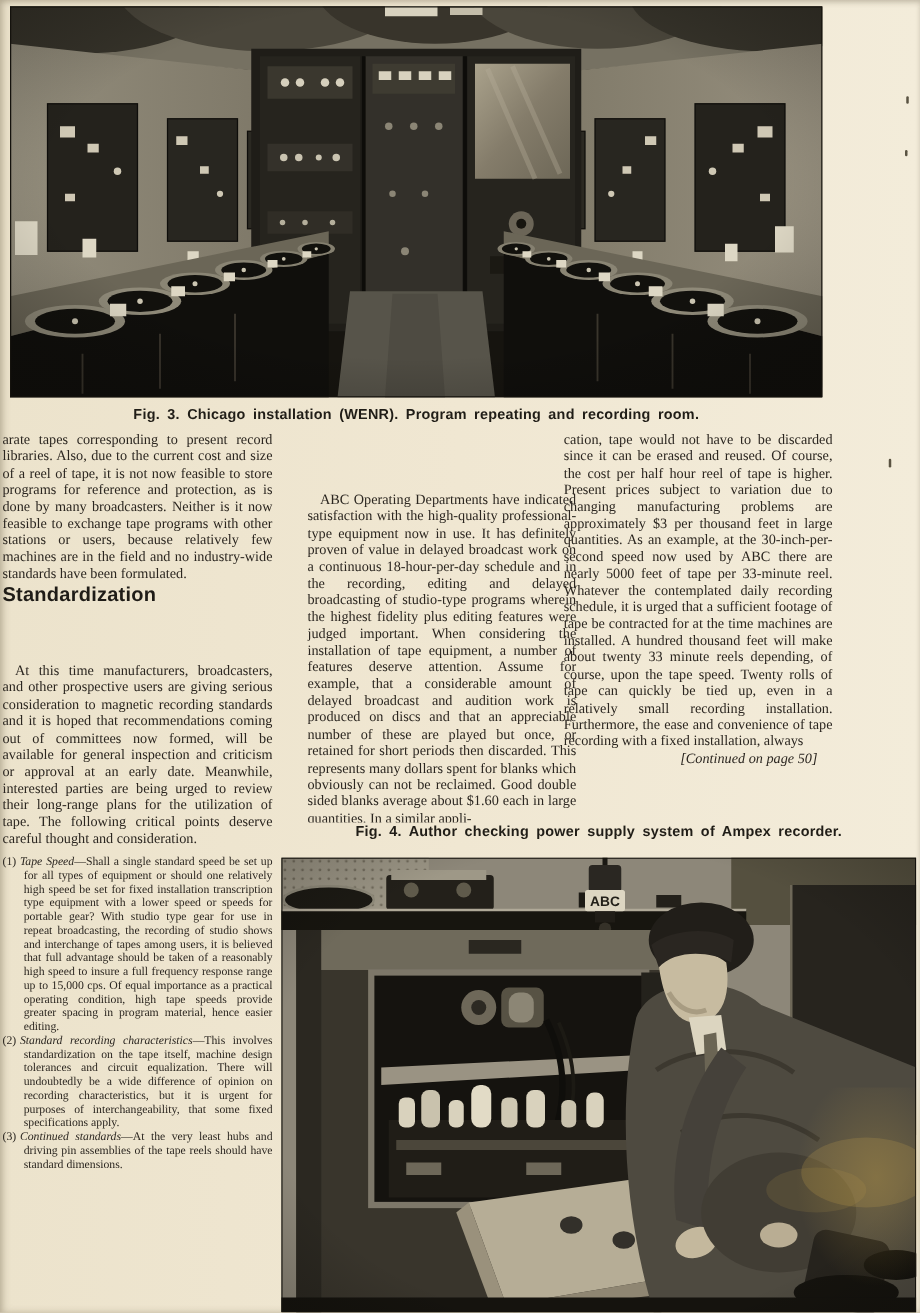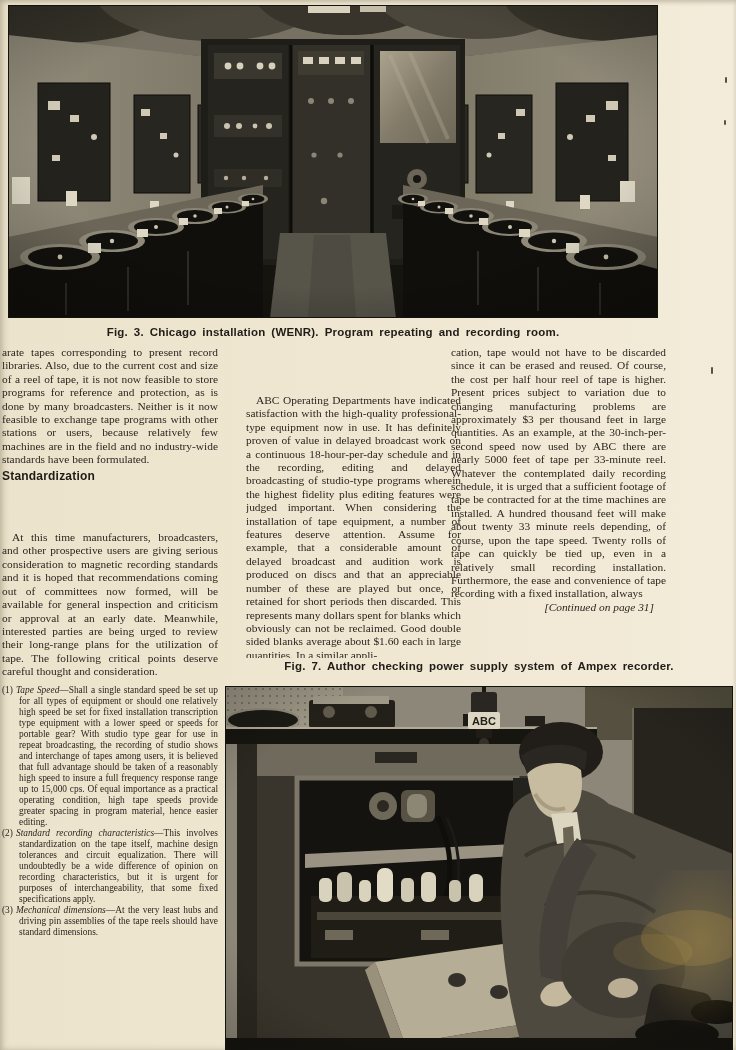--- a/index.html
+++ b/index.html
@@ -26,21 +26,21 @@
   .col{
     position:absolute;top:346px;color:#2b2620;
     font-size:11.4px;line-height:13.4px;text-align:justify;
   }
   .col1{left:2px;width:216px;height:676px;overflow:hidden;}
   .col2{left:246px;width:215px;height:312px;overflow:hidden;}
   .col3{left:451px;width:215px;height:314px;overflow:hidden;}
   .col p{margin:0;}
   p.indent{text-indent:10px;margin-top:48px;}
   .shead{
-    font-family:"Liberation Sans",sans-serif;font-size:12px;font-weight:700;
+    font-family:"Liberation Sans",sans-serif;font-size:16px;font-weight:700;
     color:#1f1c17;margin:3px 0 2px 0;letter-spacing:.2px;
   }
   .list{margin-top:6px;font-size:9.4px;line-height:11px;}
   .list p.list-item{padding-left:17px;text-indent:-17px;margin:0;}
   .num{padding-right:3px;}
   .ititle{font-style:italic;margin-top:11px;}
   .continued{text-align:right !important;font-style:italic;padding-right:12px;margin-top:1px;}
   .mark{position:absolute;background:#5a5342;border-radius:1px;}
   #mark1{left:725px;top:77px;width:2px;height:6px;}
   #mark2{left:724px;top:120px;width:2px;height:5px;}
@@ -299,34 +299,34 @@
 
   <div class="caption cap3">Fig. 3.  Chicago installation (WENR).  Program repeating and recording room.</div>
 
   <div class="col col1">
     <p>arate tapes corresponding to present record libraries. Also, due to the current cost and size of a reel of tape, it is not now feasible to store programs for reference and protection, as is done by many broadcasters. Neither is it now feasible to exchange tape programs with other stations or users, because relatively few machines are in the field and no industry-wide standards have been formulated.</p>
     <div class="shead">Standardization</div>
     <p class="indent">At this time manufacturers, broadcasters, and other prospective users are giving serious consideration to magnetic recording standards and it is hoped that recommendations coming out of committees now formed, will be available for general inspection and criticism or approval at an early date. Meanwhile, interested parties are being urged to review their long-range plans for the utilization of tape. The following critical points deserve careful thought and consideration.</p>
     <div class="list">
       <p class="list-item"><span class="num">(1)</span><i class="ititle">Tape Speed</i><span>—Shall a single standard speed be set up for all types of equipment or should one relatively high speed be set for fixed installation transcription type equipment with a lower speed or speeds for portable gear? With studio type gear for use in repeat broadcasting, the recording of studio shows and interchange of tapes among users, it is believed that full advantage should be taken of a reasonably high speed to insure a full frequency response range up to 15,000 cps. Of equal importance as a practical operating condition, high tape speeds provide greater spacing in program material, hence easier editing.</span></p>
       <p class="list-item"><span class="num">(2)</span><i class="ititle">Standard recording characteristics</i><span>—This involves standardization on the tape itself, machine design tolerances and circuit equalization. There will undoubtedly be a wide difference of opinion on recording characteristics, but it is urgent for purposes of interchangeability, that some fixed specifications apply.</span></p>
-      <p class="list-item"><span class="num">(3)</span><i class="ititle">Mechanical dimensions</i><span>—At the very least hubs and driving pin assemblies of the tape reels should have standard dimensions.</span></p>
+      <p class="list-item"><span class="num">(3)</span><i class="ititle">Continued standards</i><span>—At the very least hubs and driving pin assemblies of the tape reels should have standard dimensions.</span></p>
     </div>
   </div>
 
   <div class="col col2">
     <p class="indent">ABC Operating Departments have indicated satisfaction with the high-quality professional-type equipment now in use. It has definitely proven of value in delayed broadcast work on a continuous 18-hour-per-day schedule and in the recording, editing and delayed broadcasting of studio-type programs wherein the highest fidelity plus editing features were judged important. When considering the installation of tape equipment, a number of features deserve attention. Assume for example, that a considerable amount of delayed broadcast and audition work is produced on discs and that an appreciable number of these are played but once, or retained for short periods then discarded. This represents many dollars spent for blanks which obviously can not be reclaimed. Good double sided blanks average about $1.60 each in large quantities. In a similar appli-</p>
   </div>
 
   <div class="col col3">
     <p>cation, tape would not have to be discarded since it can be erased and reused. Of course, the cost per half hour reel of tape is higher. Present prices subject to variation due to changing manufacturing problems are approximately $3 per thousand feet in large quantities. As an example, at the 30-inch-per-second speed now used by ABC there are nearly 5000 feet of tape per 33-minute reel. Whatever the contemplated daily recording schedule, it is urged that a sufficient footage of tape be contracted for at the time machines are installed. A hundred thousand feet will make about twenty 33 minute reels depending, of course, upon the tape speed. Twenty rolls of tape can quickly be tied up, even in a relatively small recording installation. Furthermore, the ease and convenience of tape recording with a fixed installation, always</p>
-    <p class="continued">[Continued on page 31]</p>
+    <p class="continued">[Continued on page 50]</p>
   </div>
 
-  <div class="caption cap4">Fig. 7.   Author checking power supply system of Ampex recorder.</div>
+  <div class="caption cap4">Fig. 4.   Author checking power supply system of Ampex recorder.</div>
 
   <svg class="photo-bottom" viewBox="0 0 508 364" xmlns="http://www.w3.org/2000/svg">
     <defs>
       <pattern id="tiles" width="7" height="7" patternUnits="userSpaceOnUse">
         <rect width="7" height="7" fill="#9b9585"></rect>
           <circle cx="3" cy="3" r="1.1" fill="#716b5c"></circle>
       </pattern>
       <radialGradient id="vign2" cx=".5" cy=".5" r=".8">
         <stop offset=".65" stop-color="rgba(0,0,0,0)"></stop>
           <stop offset="1" stop-color="rgba(12,10,6,.30)"></stop>

